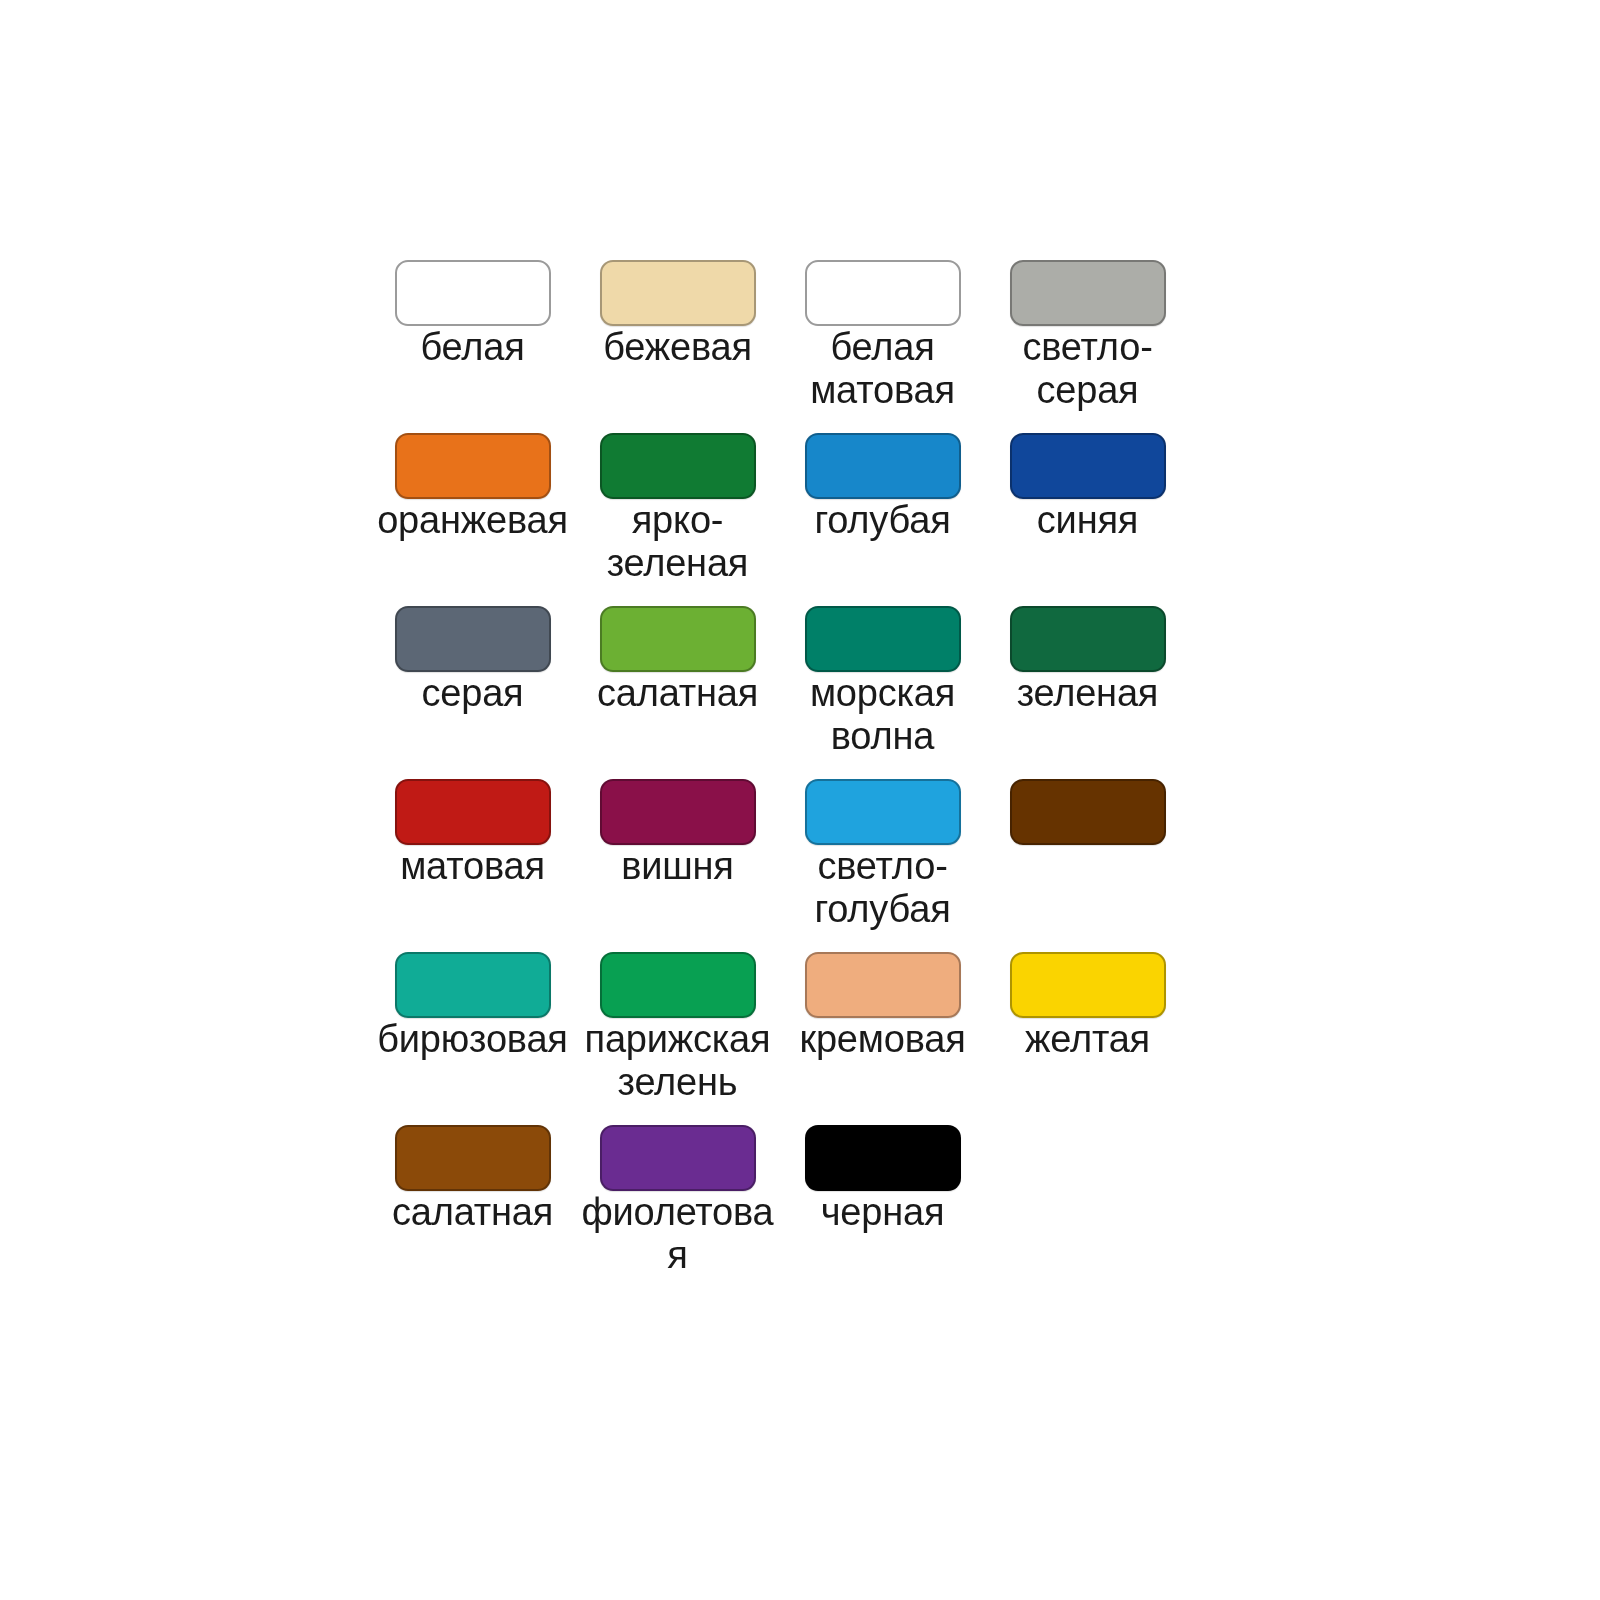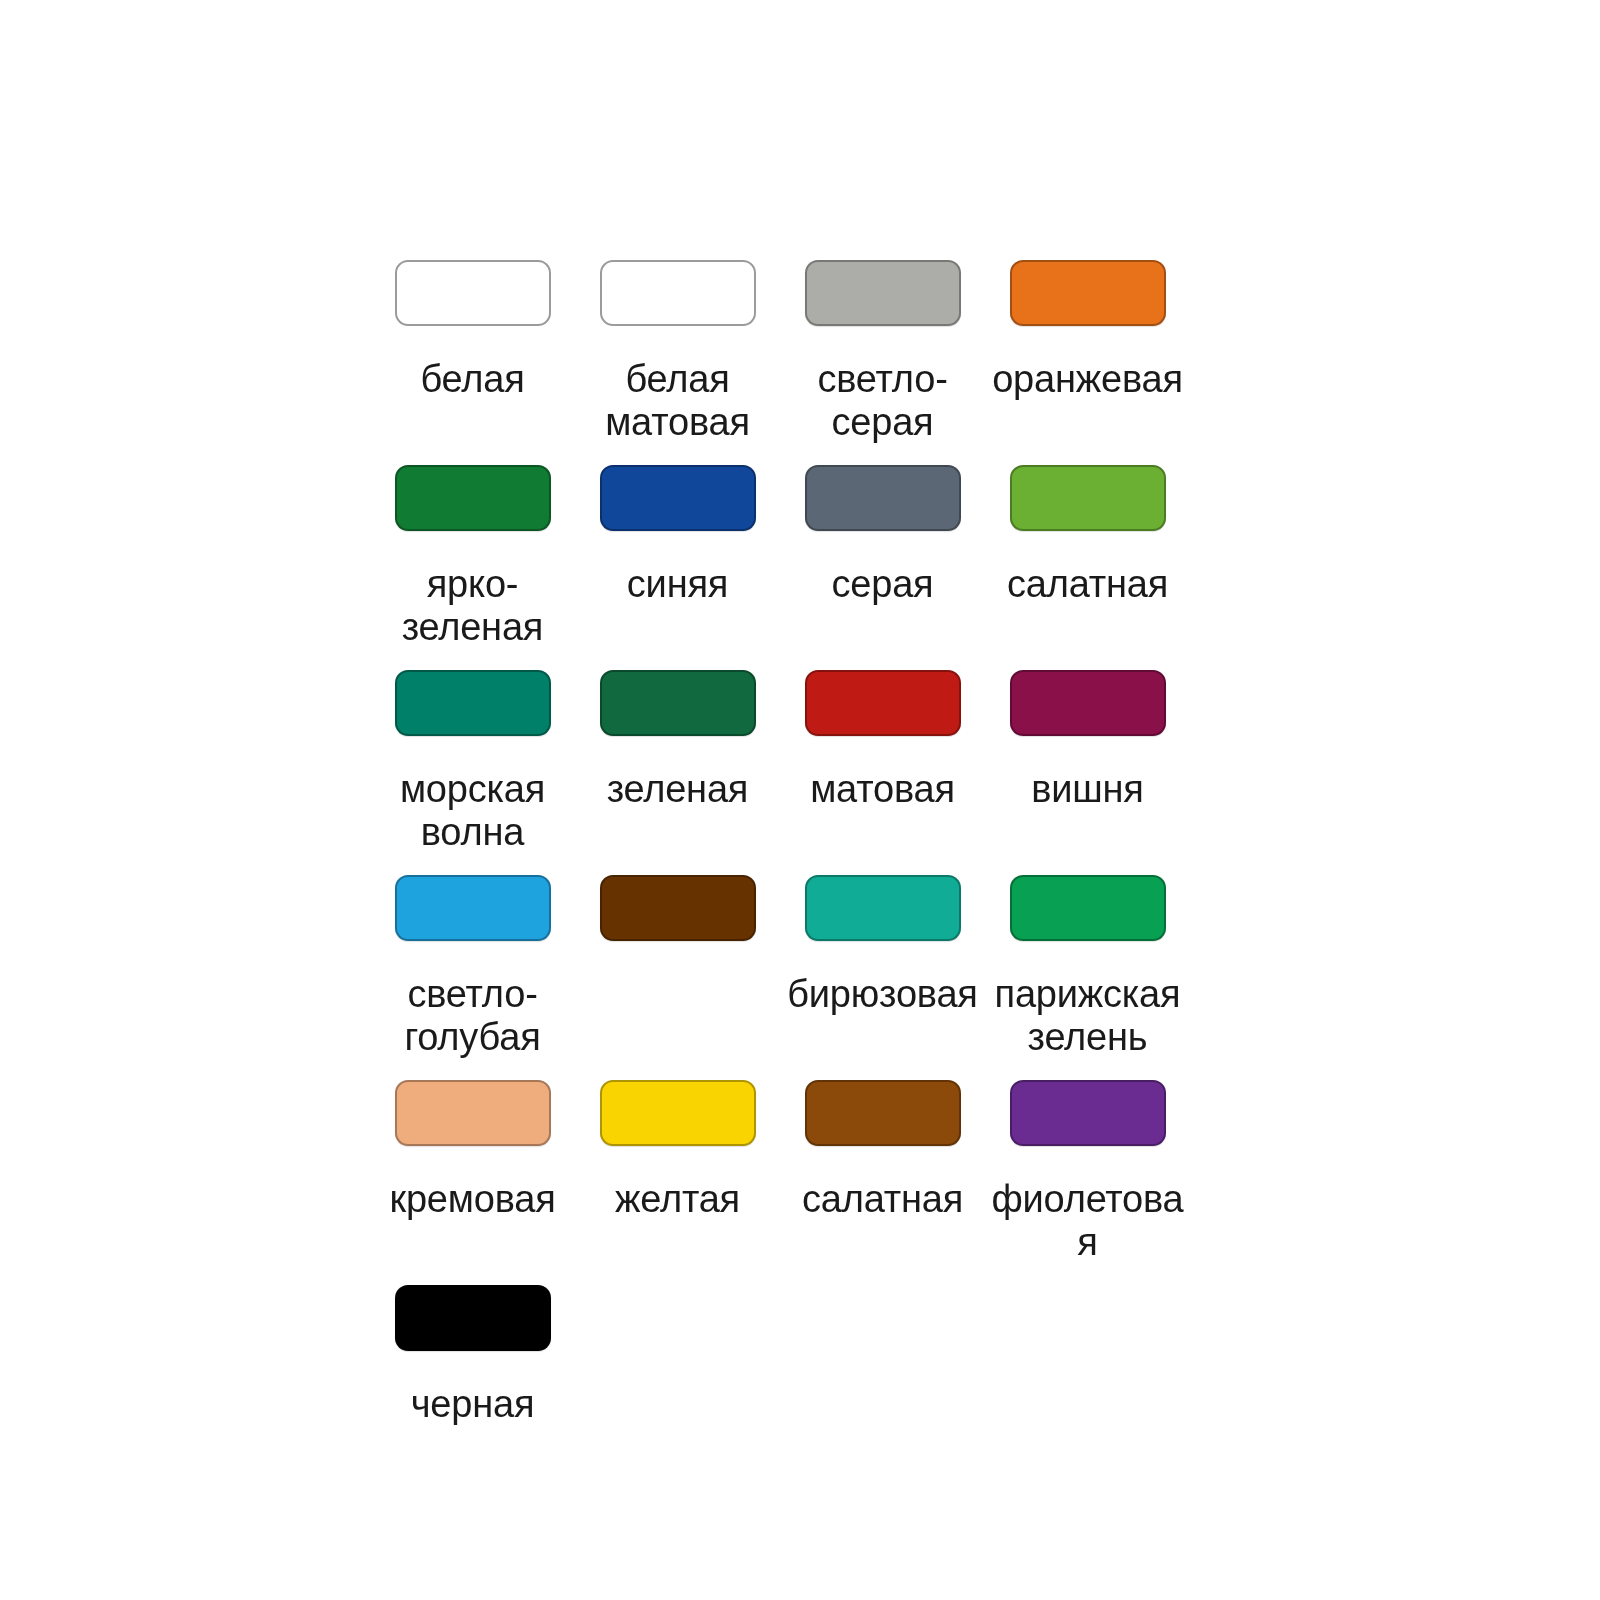--- a/index.html
+++ b/index.html
@@ -51,21 +51,21 @@
     border: 2px solid rgba(0,0,0,0.30);
     box-shadow: 0 1px 1px rgba(0,0,0,0.12);
   }
 
   .swatch-chip.outlined {
     border: 2px solid #9b9b9b;
     box-shadow: none;
   }
 
   .swatch-label {
-    margin-top: 32px;
+    margin-top: 0;
     font-size: 38px;
     line-height: 1.12;
     color: #1a1a1a;
     text-align: center;
     font-weight: 400;
     letter-spacing: -0.2px;
     max-width: 200px;
     word-break: break-word;
   }
 
@@ -75,34 +75,42 @@
 </head>
 <body>
 
 <div id="palette-sheet">
   <div class="palette-grid">
       <div class="swatch-cell">
         <div class="swatch-chip outlined" style="background: rgb(255, 255, 255);"></div>
         <div class="swatch-label">белая</div>
       </div>
       <div class="swatch-cell">
+        <div class="swatch-chip" style="background: rgb(239, 217, 169);"></div>
+        <div class="swatch-label">бежевая</div>
+      </div>
+      <div class="swatch-cell">
         <div class="swatch-chip outlined" style="background: rgb(255, 255, 255);"></div>
         <div class="swatch-label">белая матовая</div>
       </div>
       <div class="swatch-cell">
         <div class="swatch-chip" style="background: rgb(172, 173, 168);"></div>
         <div class="swatch-label">светло-серая</div>
       </div>
       <div class="swatch-cell">
         <div class="swatch-chip" style="background: rgb(232, 114, 26);"></div>
         <div class="swatch-label">оранжевая</div>
       </div>
       <div class="swatch-cell">
         <div class="swatch-chip" style="background: rgb(16, 123, 51);"></div>
         <div class="swatch-label">ярко-зеленая</div>
+      </div>
+      <div class="swatch-cell">
+        <div class="swatch-chip" style="background: rgb(23, 135, 202);"></div>
+        <div class="swatch-label">голубая</div>
       </div>
       <div class="swatch-cell">
         <div class="swatch-chip" style="background: rgb(16, 71, 155);"></div>
         <div class="swatch-label">синяя</div>
       </div>
       <div class="swatch-cell">
         <div class="swatch-chip" style="background: rgb(92, 103, 117);"></div>
         <div class="swatch-label">серая</div>
       </div>
       <div class="swatch-cell">

